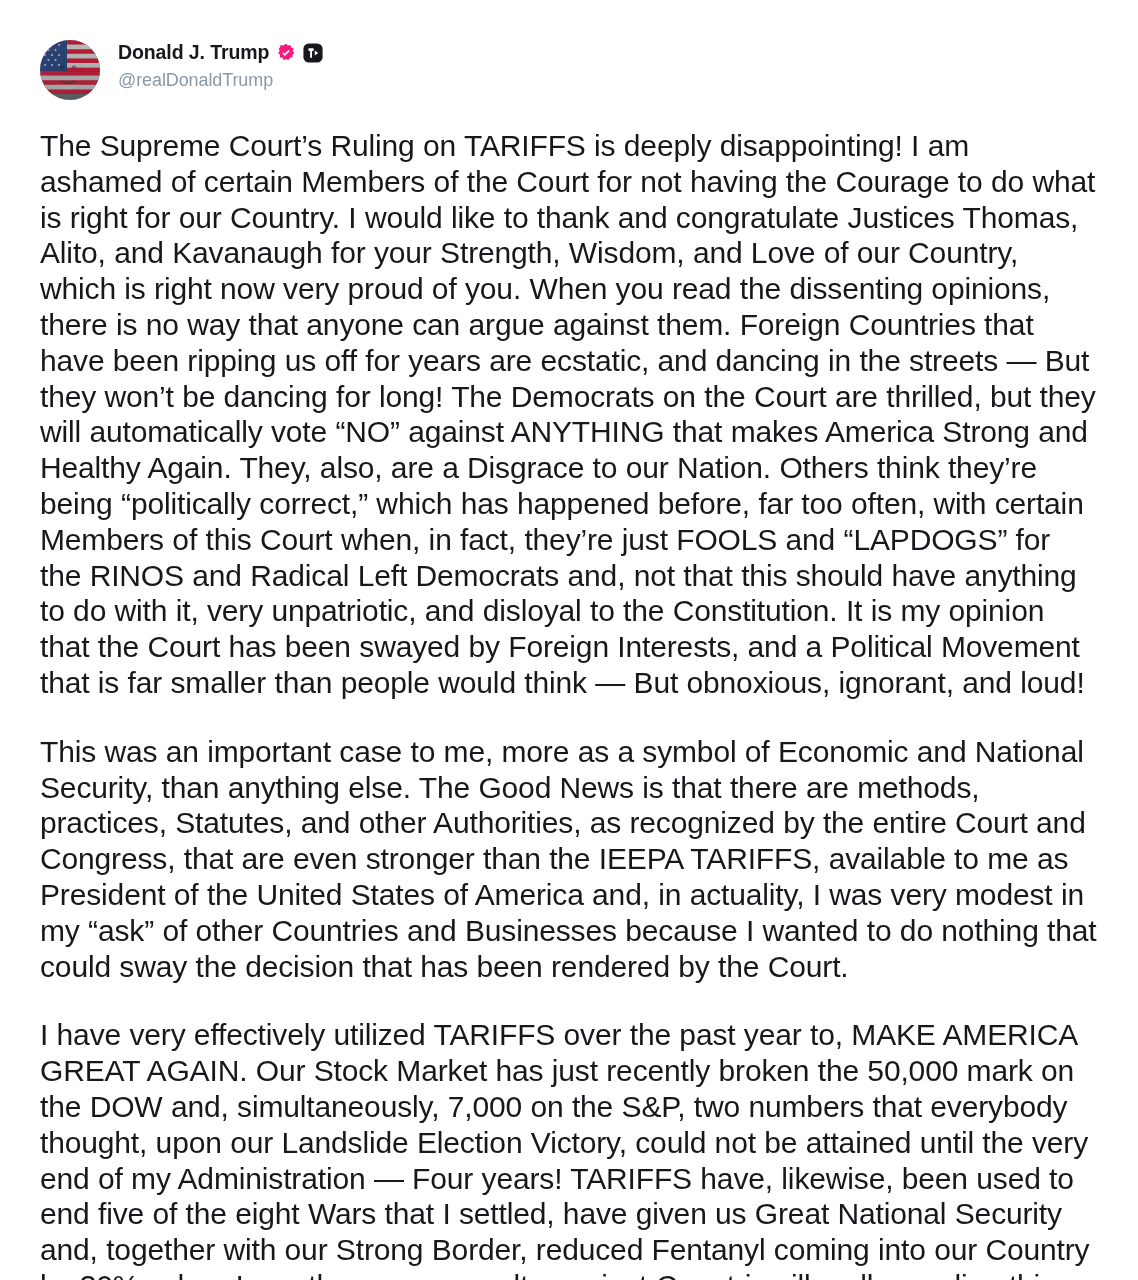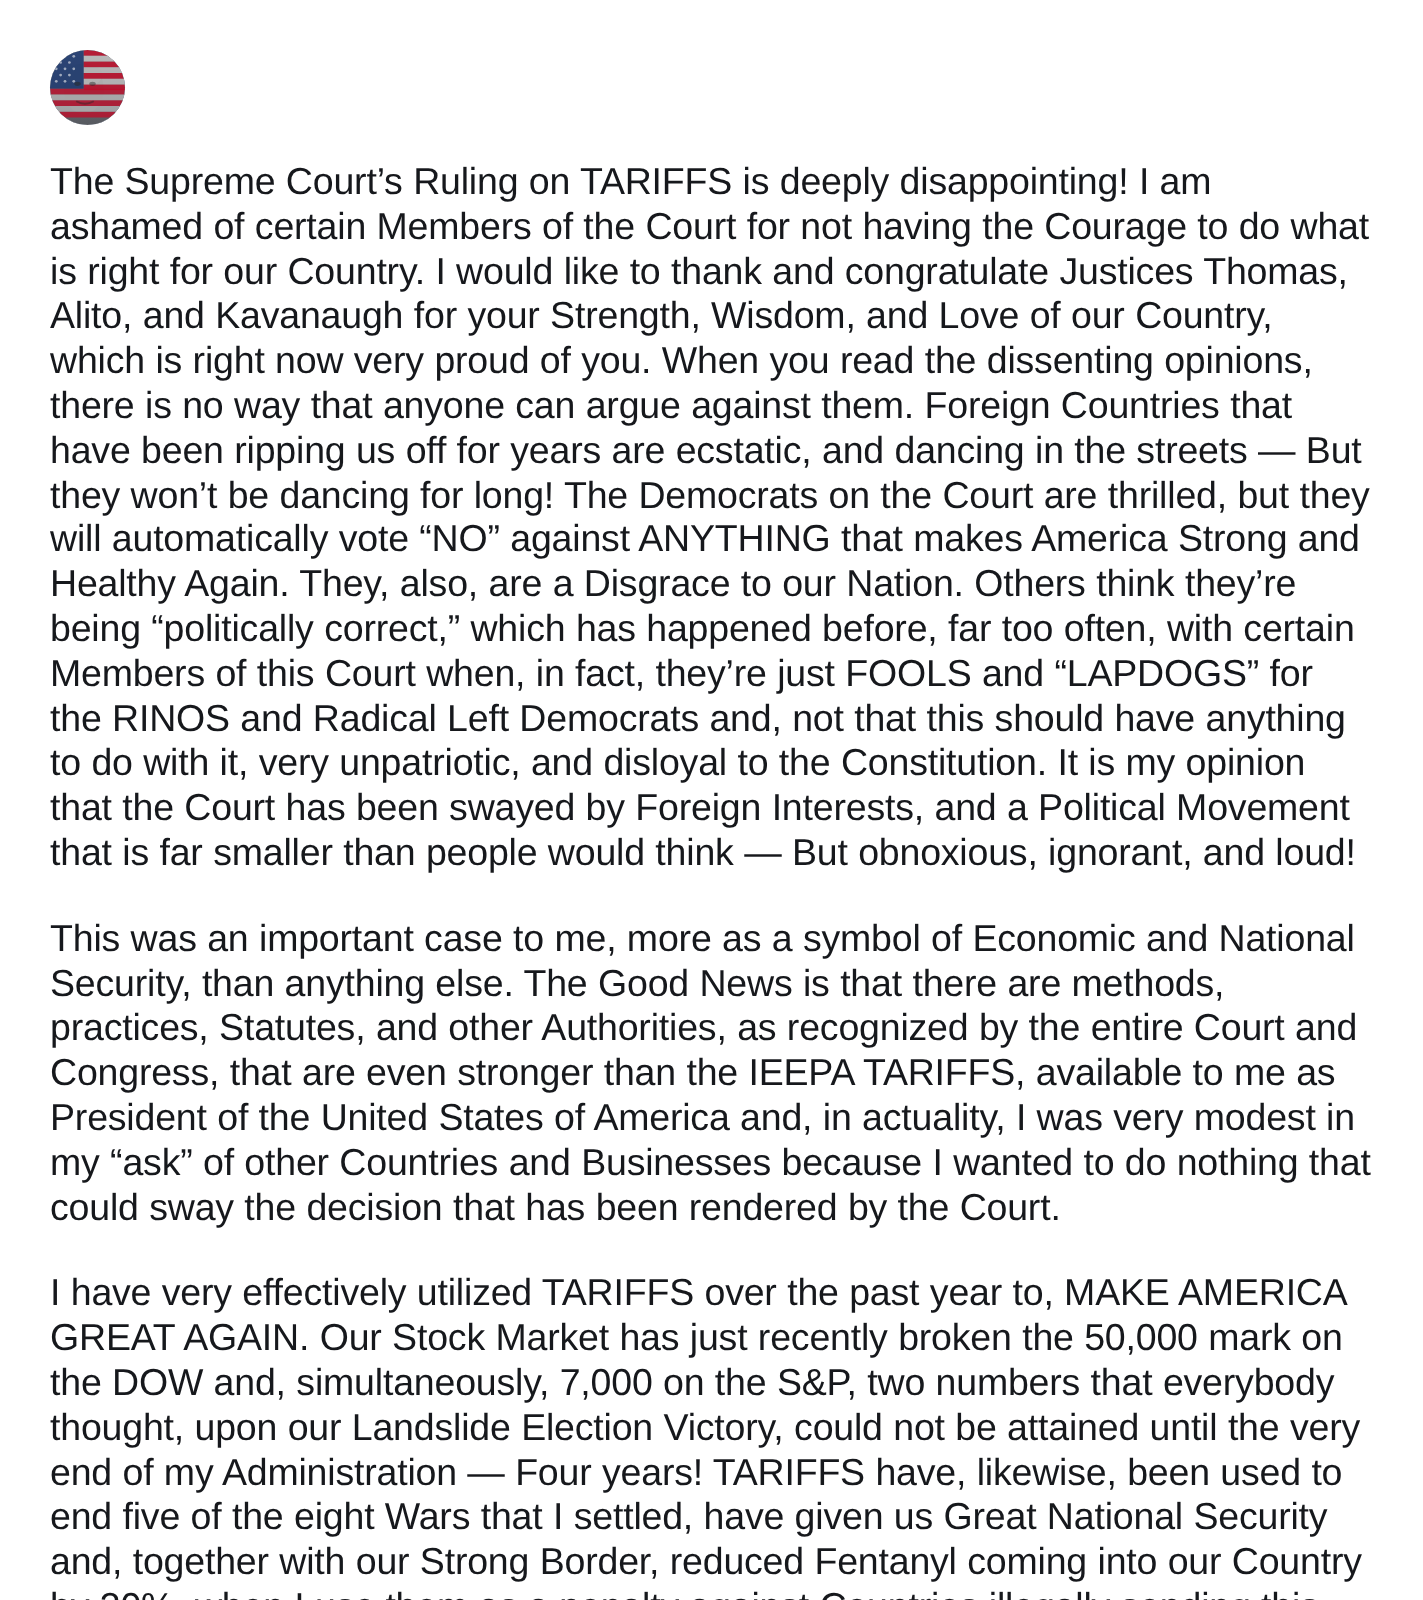--- a/index.html
+++ b/index.html
@@ -155,20 +155,42 @@
           <rect x="0" y="35.6" width="60" height="4.6" fill="#f4f3f1" opacity="0.5"></rect>
           <rect x="0" y="44.8" width="60" height="4.6" fill="#f4f3f1" opacity="0.5"></rect>
           <ellipse cx="22" cy="27" rx="2.6" ry="1.7" fill="#2b2b2b" opacity="0.55"></ellipse>
           <ellipse cx="34" cy="27" rx="2.6" ry="1.7" fill="#2b2b2b" opacity="0.45"></ellipse>
           <path d="M21 41 Q28 45 35 41" stroke="#2b2b2b" stroke-width="1.6" fill="none" opacity="0.45"></path>
           <rect x="0" y="0" width="60" height="60" fill="#000" opacity="0.06"></rect>
         </g>
       </svg>
     </div>
 
+    <div class="identity">
+      <div class="name-row">
+        <span class="display-name">Donald J. Trump</span>
+
+        <span class="verified-badge">
+          <svg width="20" height="20" viewBox="0 0 24 24" xmlns="http://www.w3.org/2000/svg" aria-hidden="true">
+            <path fill="#f91880" d="M12 0.9l2.35 2.02 3.08-.44.86 3.0 2.86 1.24-1.0 2.95 1.86 2.5-2.4 2.0.27 3.09-3.1.55-1.6 2.66-2.93-1.1-2.93 1.1-1.6-2.66-3.1-.55.27-3.09-2.4-2.0 1.86-2.5-1.0-2.95L4.71 5.5l.86-3.0 3.08.44z"></path>
+            <path fill="#ffffff" d="M10.62 15.6l-3.1-3.08 1.46-1.46 1.64 1.63 4.4-4.4 1.46 1.47z"></path>
+          </svg>
+        </span>
+
+        <span class="app-badge">
+          <svg width="20" height="20" viewBox="0 0 24 24" xmlns="http://www.w3.org/2000/svg" aria-hidden="true">
+            <rect x="0.5" y="0.5" width="23" height="23" rx="6.5" fill="#16181c"></rect>
+            <path fill="#ffffff" d="M6.6 6.4h6.1v3.05h-1.9v8.15H8.5V9.45H6.6z"></path>
+            <path fill="#ffffff" d="M14.1 9.0l4.3 3.0-4.3 3.0z"></path>
+          </svg>
+        </span>
+      </div>
+
+      <div class="handle">@realDonaldTrump</div>
+    </div>
   </div>
 
   <div class="post-body">
     <p>The Supreme Court’s Ruling on TARIFFS is deeply disappointing! I am ashamed of certain Members of the Court for not having the Courage to do what is right for our Country. I would like to thank and congratulate Justices Thomas, Alito, and Kavanaugh for your Strength, Wisdom, and Love of our Country, which is right now very proud of you. When you read the dissenting opinions, there is no way that anyone can argue against them. Foreign Countries that have been ripping us off for years are ecstatic, and dancing in the streets — But they won’t be dancing for long! The Democrats on the Court are thrilled, but they will automatically vote “NO” against ANYTHING that makes America Strong and Healthy Again. They, also, are a Disgrace to our Nation. Others think they’re being “politically correct,” which has happened before, far too often, with certain Members of this Court when, in fact, they’re just FOOLS and “LAPDOGS” for the RINOS and Radical Left Democrats and, not that this should have anything to do with it, very unpatriotic, and disloyal to the Constitution. It is my opinion that the Court has been swayed by Foreign Interests, and a Political Movement that is far smaller than people would think — But obnoxious, ignorant, and loud!</p>
     <p>This was an important case to me, more as a symbol of Economic and National Security, than anything else. The Good News is that there are methods, practices, Statutes, and other Authorities, as recognized by the entire Court and Congress, that are even stronger than the IEEPA TARIFFS, available to me as President of the United States of America and, in actuality, I was very modest in my “ask” of other Countries and Businesses because I wanted to do nothing that could sway the decision that has been rendered by the Court.</p>
     <p>I have very effectively utilized TARIFFS over the past year to, MAKE AMERICA GREAT AGAIN. Our Stock Market has just recently broken the 50,000 mark on the DOW and, simultaneously, 7,000 on the S&amp;P, two numbers that everybody thought, upon our Landslide Election Victory, could not be attained until the very end of my Administration — Four years! TARIFFS have, likewise, been used to end five of the eight Wars that I settled, have given us Great National Security and, together with our Strong Border, reduced Fentanyl coming into our Country by 30%, when I use them as a penalty against Countries illegally sending this poison to us. All of those TARIFFS remain, but other alternatives will now be used to replace the ones that the Court incorrectly rejected.</p>
   </div>
 
 </div>
 

